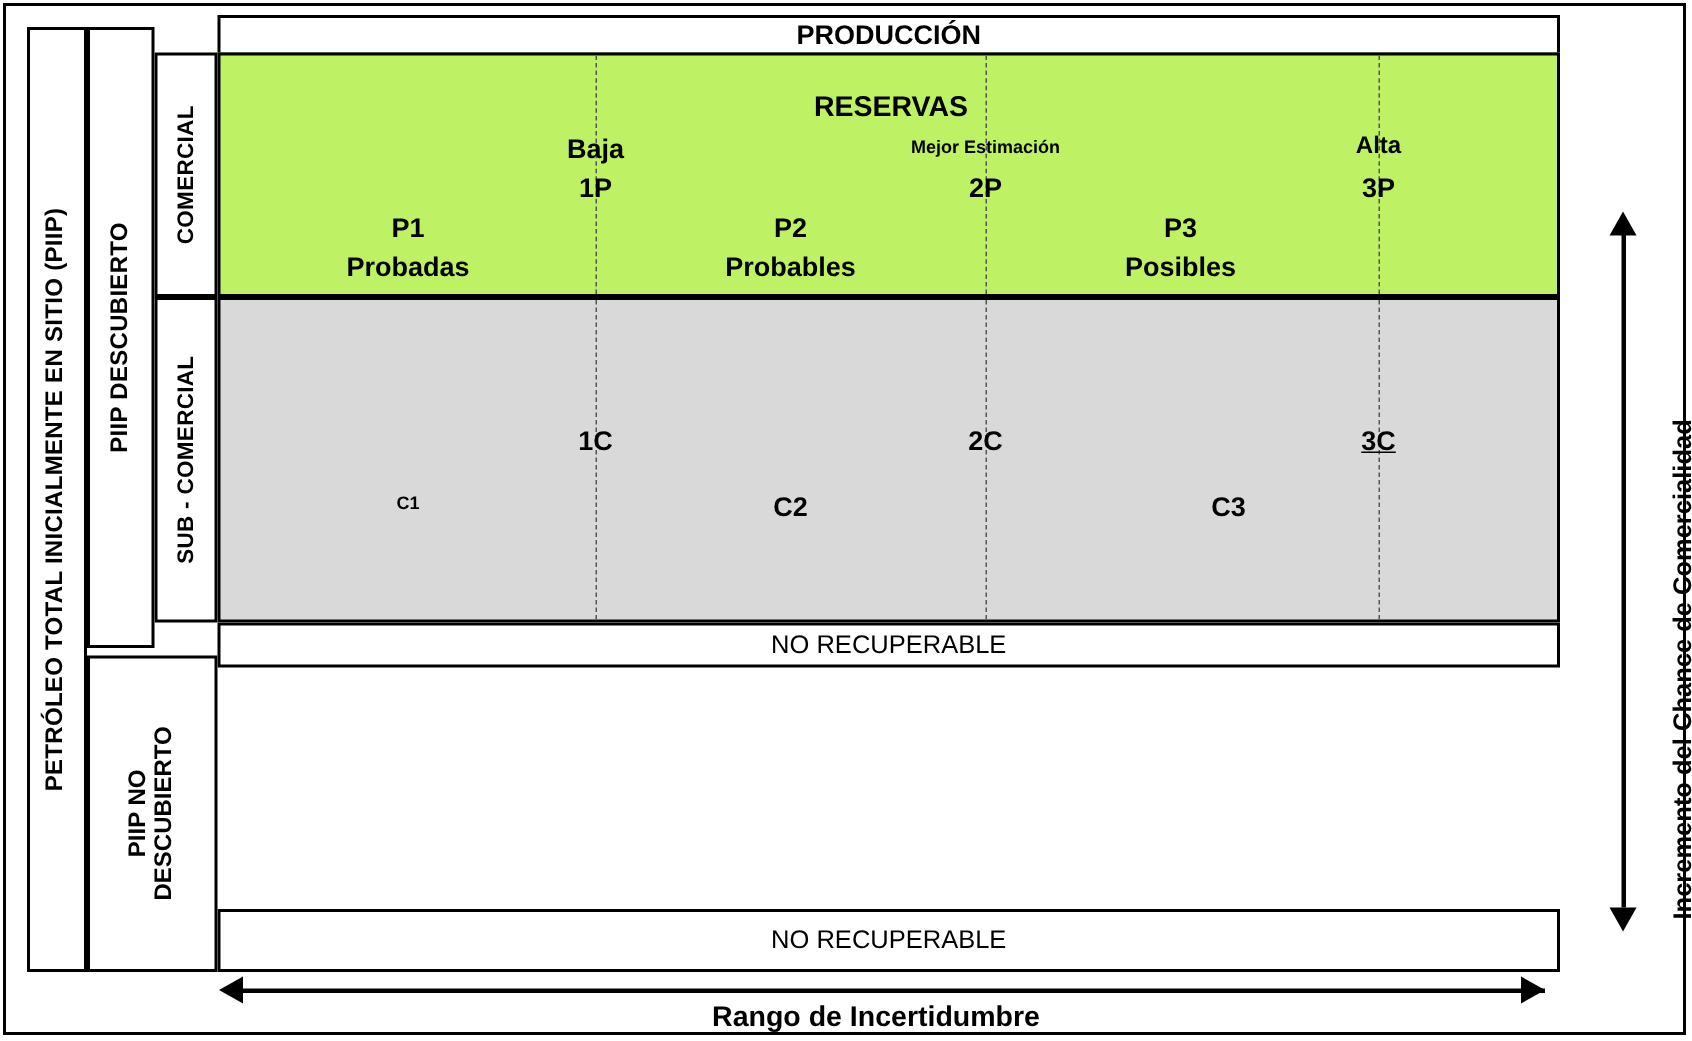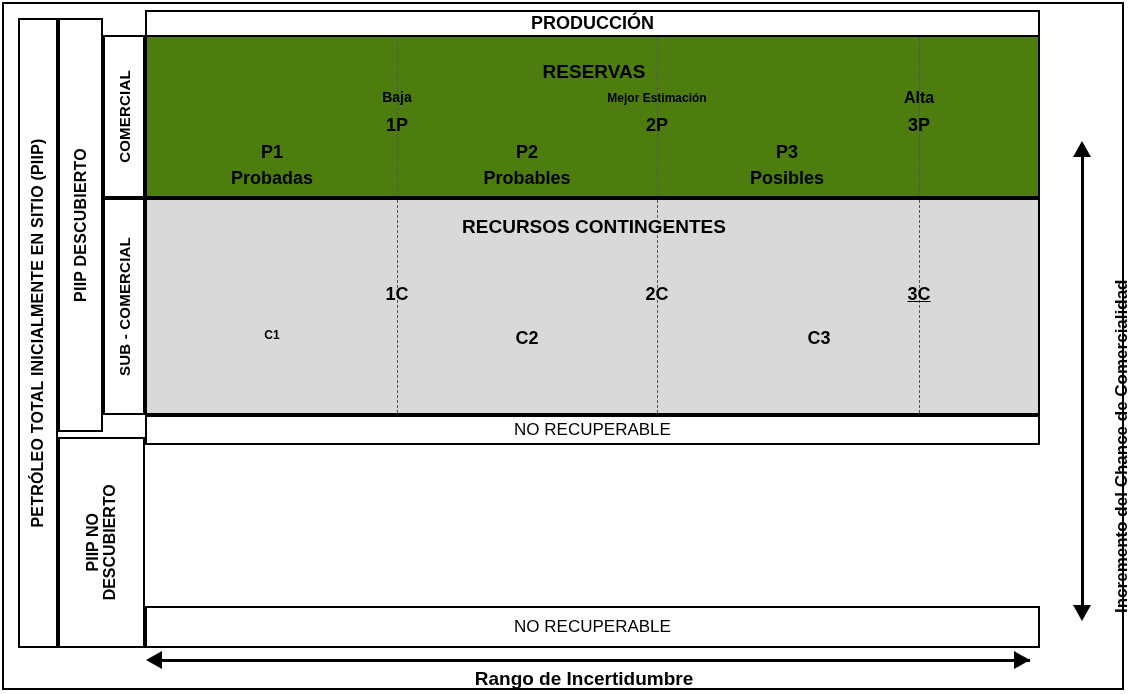--- a/index.html
+++ b/index.html
@@ -37,21 +37,21 @@
     font-weight:bold;
     text-align:center;
     line-height:1.08;
   }
 
   
   .hcell{display:flex;align-items:center;justify-content:center;font-size:17px;}
 
   
   .block{position:absolute;box-sizing:border-box;border:2px solid #000;overflow:hidden;}
-  .green{background:#4d7c0f;}
+  .green{background:#bef264;}
   .grey{background:#D9D9D9;}
   .cyan{background:#00C7F7;}
 
   
   .guide{position:absolute;width:1px;border-left:1px dashed #555;top:0;bottom:0;}
 
   
   .lbl{position:absolute;font-weight:bold;white-space:nowrap;transform:translateX(-50%);}
 
   
@@ -105,21 +105,21 @@
     <span>PRODUCCIÓN</span>
   </div>
 
   <div class="block green" style="left:145px;top:35px;width:895px;height:163px;">
     <div class="guide" style="left:250px;"></div>
     <div class="guide" style="left:510px;"></div>
     <div class="guide" style="left:772px;"></div>
 
     <div class="lbl" style="left:447px;top:24px;font-size:19px;">RESERVAS</div>
 
-    <div class="lbl" style="left:250px;top:52px;font-size:14px;">Baja</div>
+    <div class="lbl" style="left:250px;top:52px;font-size:18px;">Baja</div>
     <div class="lbl" style="left:510px;top:54px;font-size:12px;">Mejor Estimación</div>
     <div class="lbl" style="left:772px;top:52px;font-size:16px;">Alta</div>
 
     <div class="lbl" style="left:250px;top:78px;font-size:18px;">1P</div>
     <div class="lbl" style="left:510px;top:78px;font-size:18px;">2P</div>
     <div class="lbl" style="left:772px;top:78px;font-size:18px;">3P</div>
 
     <div class="lbl" style="left:125px;top:105px;font-size:18px;">P1</div>
     <div class="lbl" style="left:125px;top:131px;font-size:18px;">Probadas</div>
 
@@ -128,21 +128,20 @@
 
     <div class="lbl" style="left:640px;top:105px;font-size:18px;">P3</div>
     <div class="lbl" style="left:640px;top:131px;font-size:18px;">Posibles</div>
   </div>
 
   <div class="block grey" style="left:145px;top:198px;width:895px;height:217px;">
     <div class="guide" style="left:250px;"></div>
     <div class="guide" style="left:510px;"></div>
     <div class="guide" style="left:772px;"></div>
 
-    <div class="lbl" style="left:447px;top:16px;font-size:19px;">RECURSOS CONTINGENTES</div>
 
     <div class="lbl" style="left:250px;top:84px;font-size:18px;">1C</div>
     <div class="lbl" style="left:510px;top:84px;font-size:18px;">2C</div>
     <div class="lbl" style="left:772px;top:84px;font-size:18px;text-decoration:underline;">3C</div>
 
     <div class="lbl" style="left:125px;top:128px;font-size:12px;">C1</div>
     <div class="lbl" style="left:380px;top:128px;font-size:18px;">C2</div>
     <div class="lbl" style="left:672px;top:128px;font-size:18px;">C3</div>
   </div>
 

